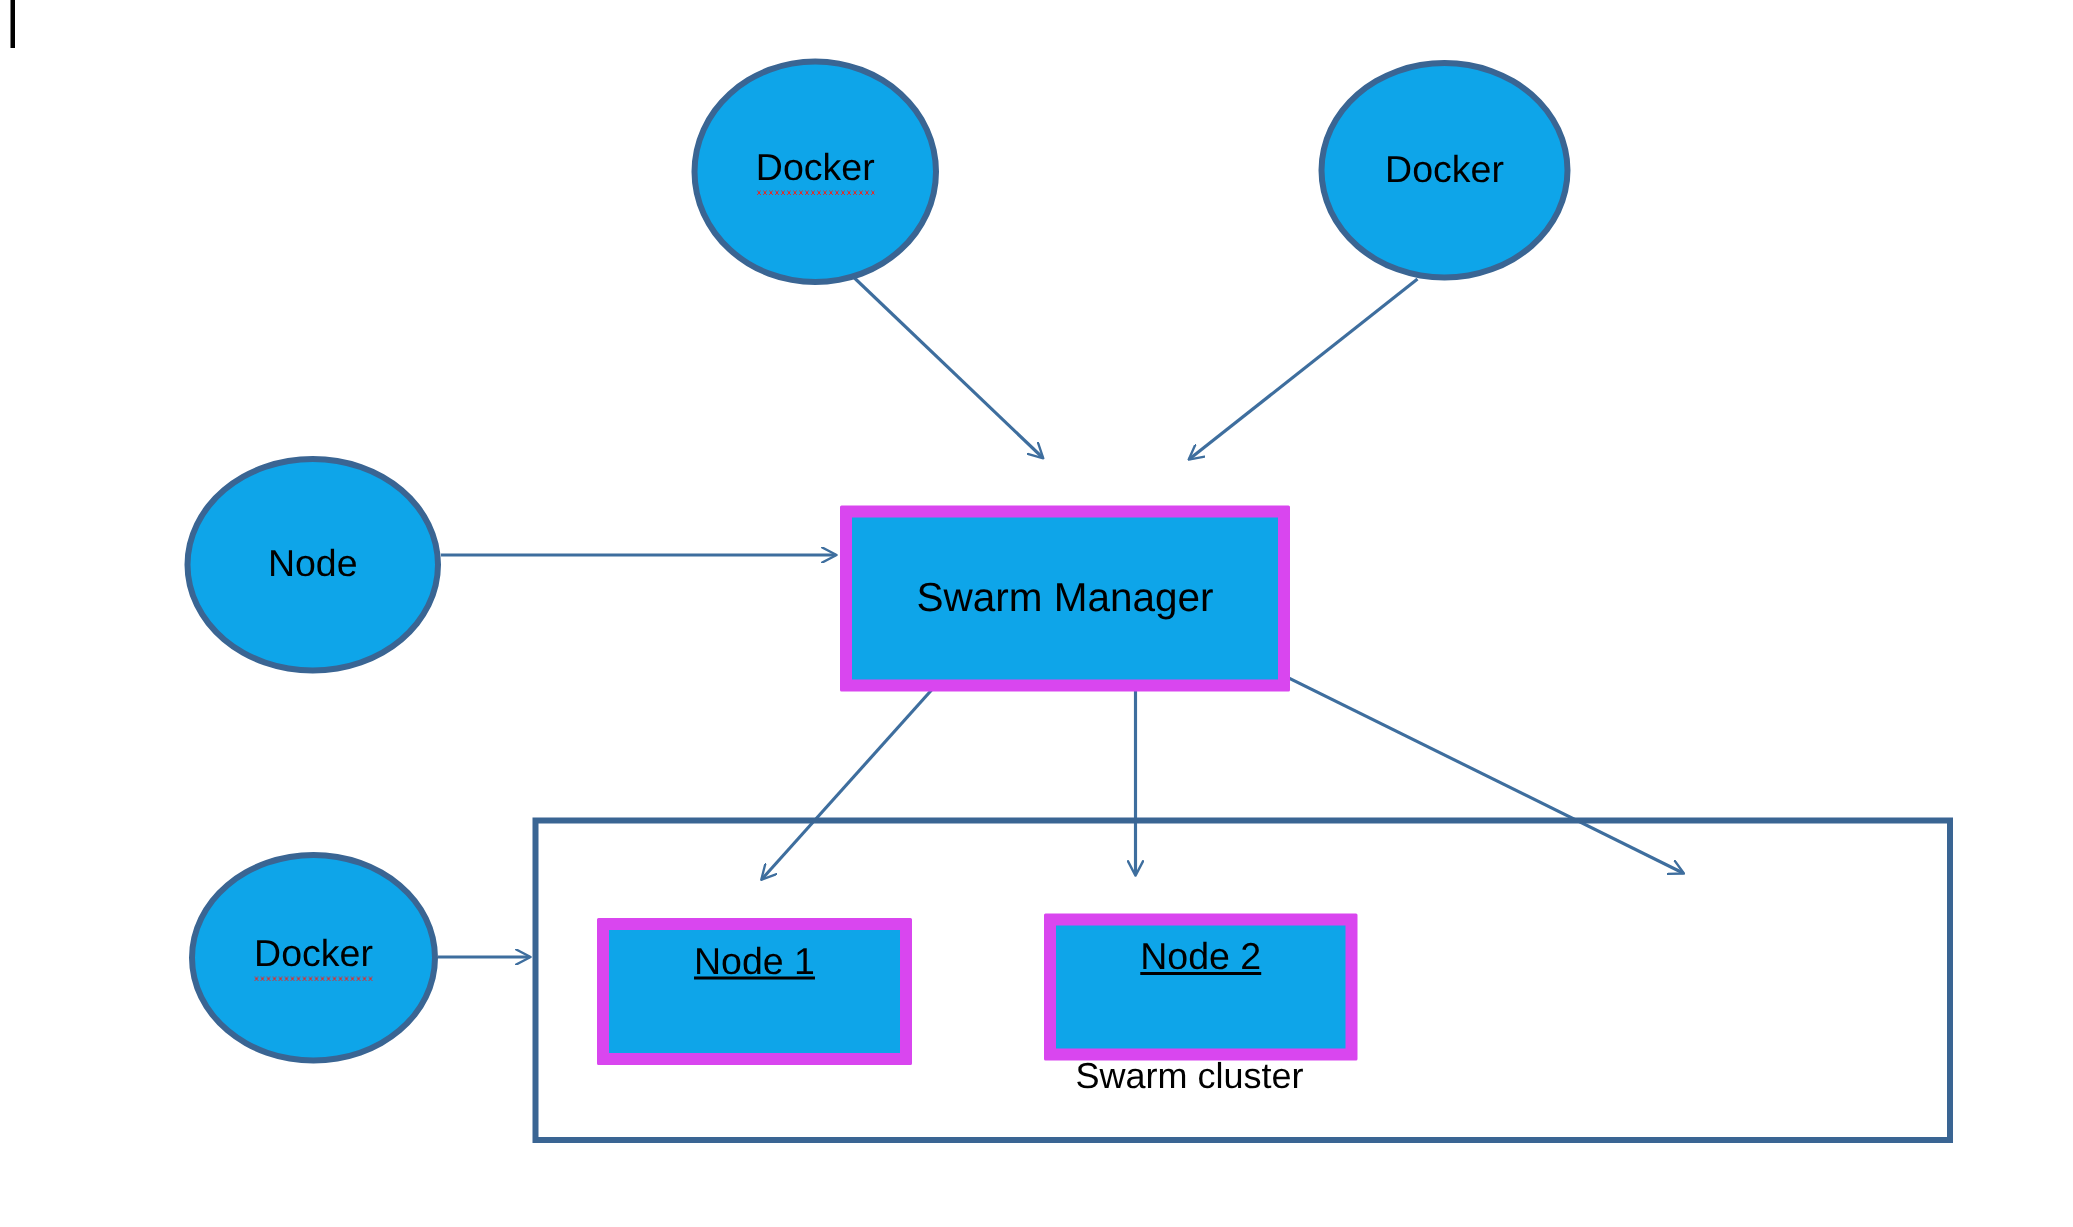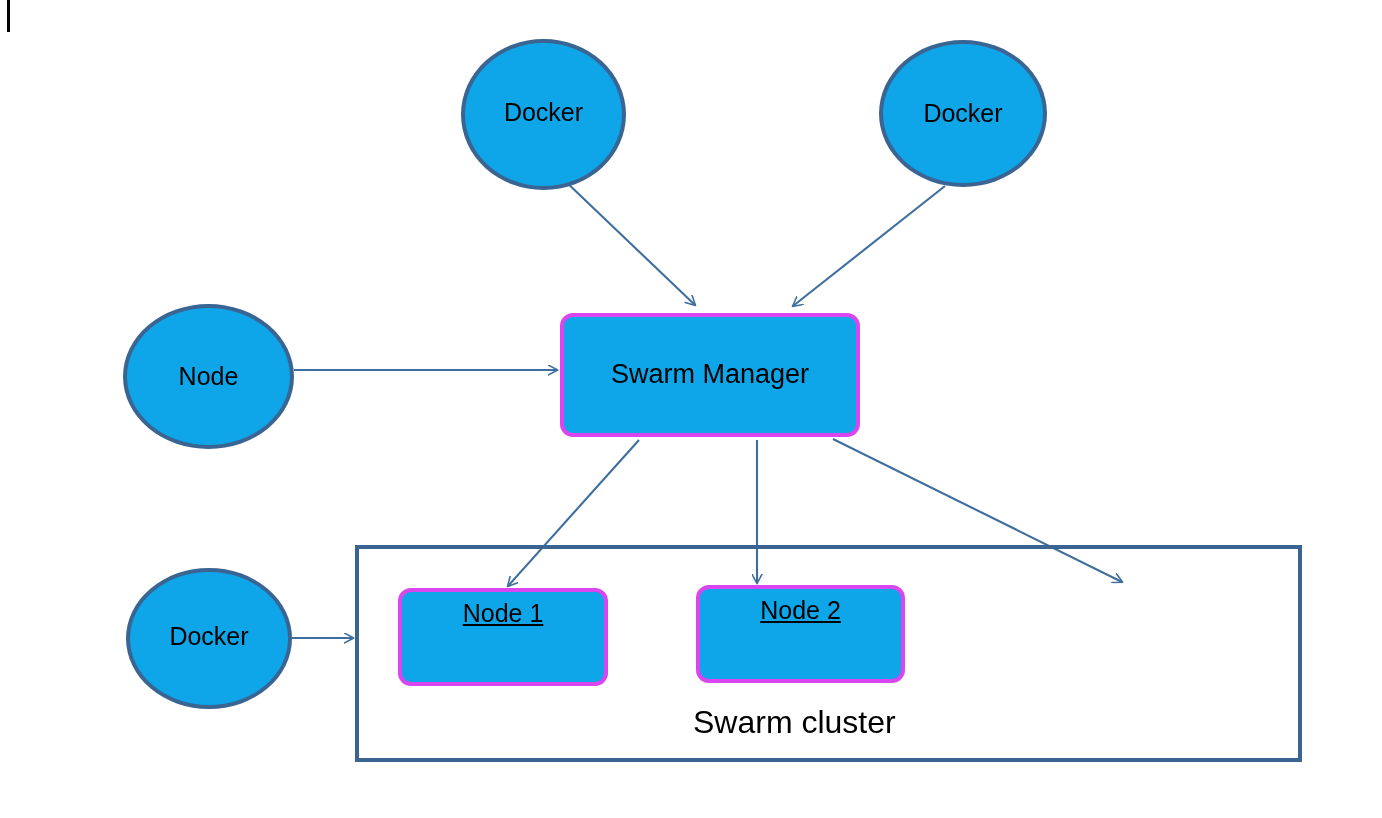--- a/index.html
+++ b/index.html
@@ -32,22 +32,23 @@
     background: #0ea5e9;
   }
   .ellipse {
     border: 4px solid #3a6593;
     border-radius: 50%;
     display: flex;
     align-items: center;
     justify-content: center;
   }
   .rect {
-    border: 4px solid #d946ef;
-    border-radius: 13px;
+    border: 8px solid #d946ef;
+    border-radius: 1px;
+    margin-top: 24px;
   }
   .rect-center {
     display: flex;
     align-items: center;
     justify-content: center;
   }
   .rect-top {
     display: flex;
     align-items: flex-start;
     justify-content: center;
@@ -79,21 +80,21 @@
   }
   .cluster-box {
     position: absolute;
     box-sizing: border-box;
     border: 4px solid #3a6593;
     background: transparent;
   }
   .cluster-caption {
     position: absolute;
     color: #000000;
-    font-size: 32px;
+    font-size: 24px;
     white-space: nowrap;
     text-align: center;
   }
   #text-caret {
     position: absolute;
     background: #000000;
   }
 </style>
 </head>
 <body>

